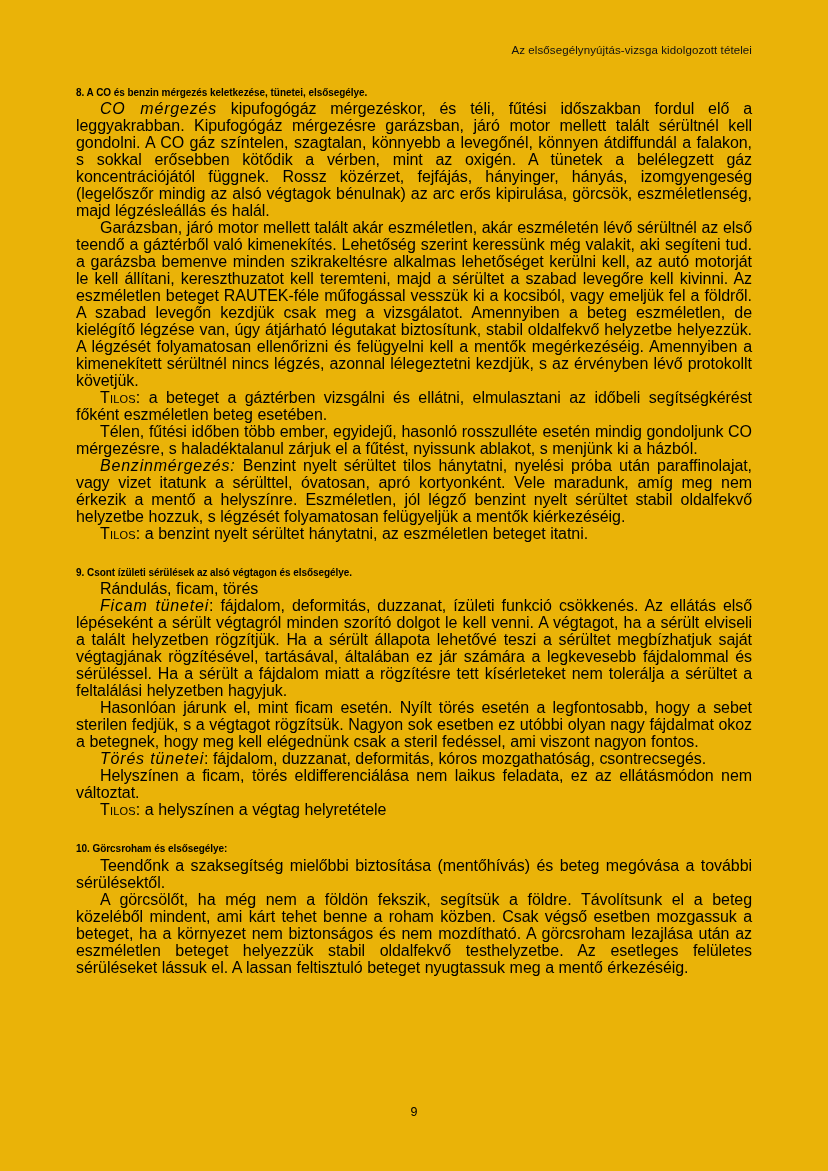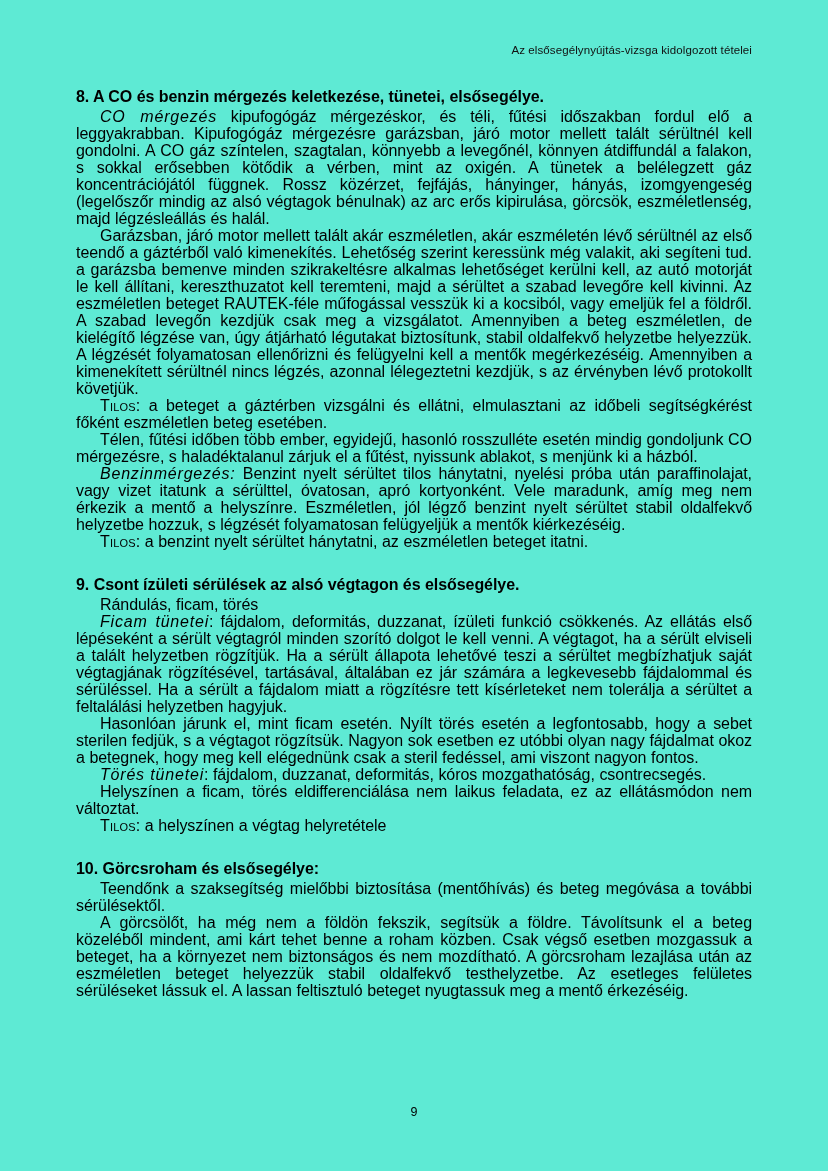--- a/index.html
+++ b/index.html
@@ -9,42 +9,42 @@
   }
   body {
     font-family: "Liberation Sans", sans-serif;
     color: #000000;
   }
   .page {
     position: relative;
     width: 828px;
     height: 1171px;
     margin: 0 auto;
-    background: #5eead4;
+    background: #eab308;
     overflow: hidden;
     box-sizing: border-box;
   }
   .header {
     position: absolute;
     top: 44px;
     left: 76px;
     right: 76px;
     text-align: right;
     font-size: 11.5px;
     letter-spacing: 0.1px;
     color: #111111;
   }
   .content {
     position: absolute;
     top: 86px;
     left: 76px;
     width: 676px;
   }
   h2.section-heading {
-    font-size: 16px;
+    font-size: 10px;
     font-weight: bold;
     margin: 0 0 1px 0;
     line-height: 1.32;
     letter-spacing: -0.05px;
     color: #000000;
   }
   h2.section-heading.spaced {
     margin-top: 24px;
   }
   p.body-par {

